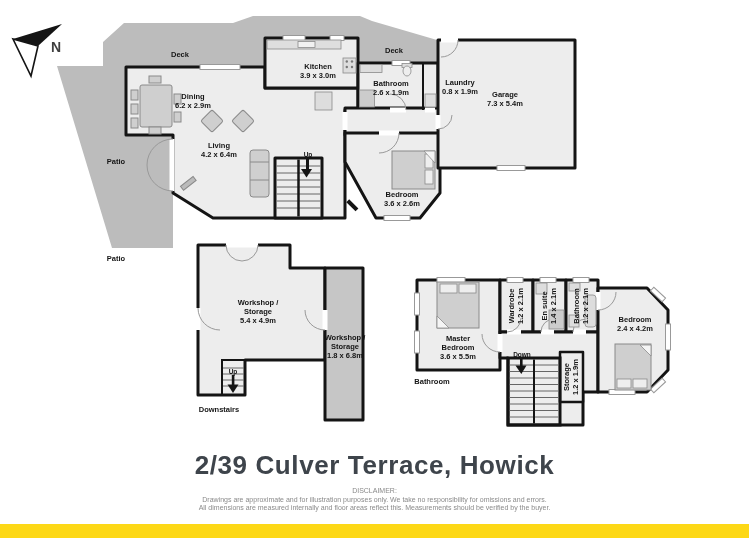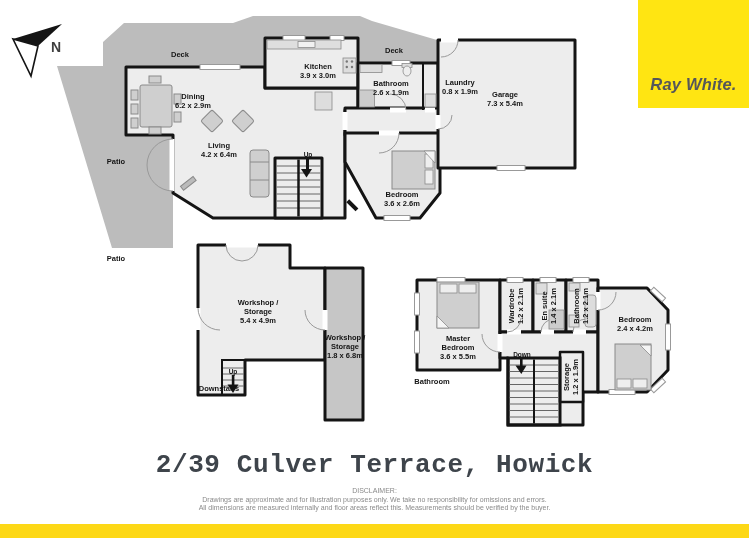--- a/index.html
+++ b/index.html
@@ -9,21 +9,21 @@
   .lbl{position:absolute;transform:translate(-50%,-50%);font-size:7.5px;font-weight:700;
        color:#141414;text-align:center;line-height:9px;white-space:pre-line;letter-spacing:0;}
   .lbl.sm{font-size:6.5px;line-height:7px;}
   .lbl.rot{transform:translate(-50%,-50%) rotate(-90deg);white-space:pre;line-height:8.5px;}
   .compass-n{position:absolute;transform:translate(-50%,-50%);font-size:14px;font-weight:700;color:#3f3f3f;}
   .logo{position:absolute;left:638px;top:0;width:111px;height:108px;background:#ffe512;}
   .logo .brand{position:absolute;left:0;right:0;bottom:14px;text-align:center;
        font-size:16.5px;font-weight:700;font-style:italic;color:#55565a;letter-spacing:0.2px;}
   .footer-bar{position:absolute;left:0;top:524px;width:749px;height:14px;background:#fdd816;}
   .title{position:absolute;left:0;right:0;top:450px;text-align:center;
-       font-family:Liberation Mono, monospace;font-size:26px;font-weight:700;color:#3e444b;letter-spacing:0.6px;}
+       font-family:Liberation Sans, sans-serif;font-size:26px;font-weight:700;color:#3e444b;letter-spacing:0.6px;}
   .disclaimer{position:absolute;left:0;right:0;top:487px;text-align:center;
        font-size:7px;line-height:8px;color:#8a8a8a;}
   .disclaimer .dh{margin-bottom:1px;}
 </style>
 </head>
 <body>
 
 <div class="stage">
 
   <svg class="plan-svg" width="749" height="538" viewBox="0 0 749 538">
@@ -250,41 +250,38 @@
   <div class="lbl sm" style="left:308px;top:154px">Up</div>
   <div class="lbl" style="left:116px;top:258px">Patio</div>
 
   <div class="lbl" style="left:258px;top:311px">Workshop /
 Storage
 5.4 x 4.9m</div>
   <div class="lbl" style="left:345px;top:346px">Workshop /
 Storage
 1.8 x 6.8m</div>
   <div class="lbl sm" style="left:233px;top:371px">Up</div>
-  <div class="lbl" style="left:219px;top:388px">Downstairs</div>
+  <div class="lbl" style="left:219px;top:409px">Downstairs</div>
 
   <div class="lbl" style="left:458px;top:347px">Master
 Bedroom
 3.6 x 5.5m</div>
   <div class="lbl rot" style="left:516px;top:306px">Wardrobe
 1.2 x 2.1m</div>
   <div class="lbl rot" style="left:549px;top:306px">En suite
 1.4 x 2.1m</div>
   <div class="lbl rot" style="left:581px;top:306px">Bathroom
 1.2 x 2.1m</div>
   <div class="lbl" style="left:635px;top:324px">Bedroom
 2.4 x 4.2m</div>
   <div class="lbl rot" style="left:571px;top:377px">Storage
 1.2 x 1.9m</div>
   <div class="lbl sm" style="left:522px;top:354px">Down</div>
   <div class="lbl" style="left:432px;top:381px">Bathroom</div>
 
-  <div class="logo">
-    <div class="brand">Ray White.</div>
-  </div>
 
   <div class="title">2/39 Culver Terrace, Howick</div>
 
   <div class="disclaimer">
     <div class="dh">DISCLAIMER:</div>
     <div>Drawings are approximate and for illustration purposes only. We take no responsibility for omissions and errors.</div>
     <div>All dimensions are measured internally and floor areas reflect this. Measurements should be verified by the buyer.</div>
   </div>
 
   <div class="footer-bar"></div>

